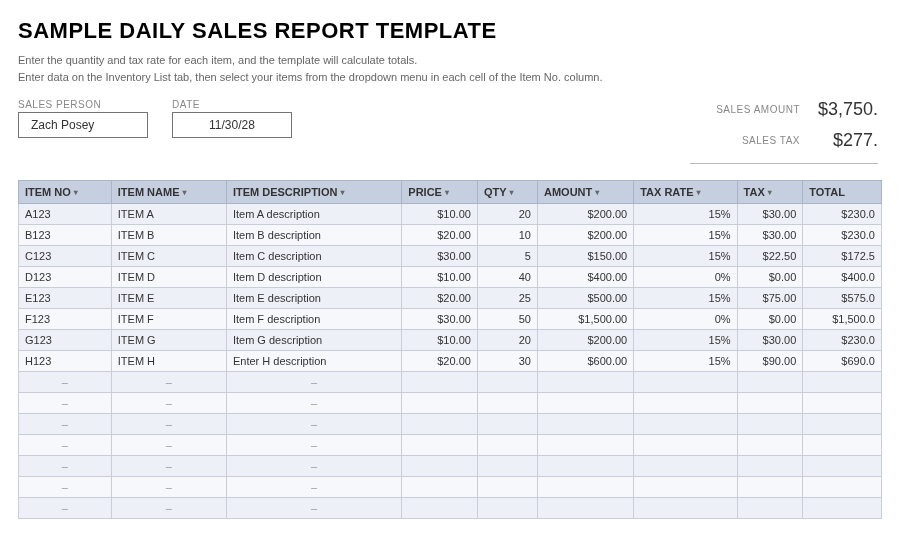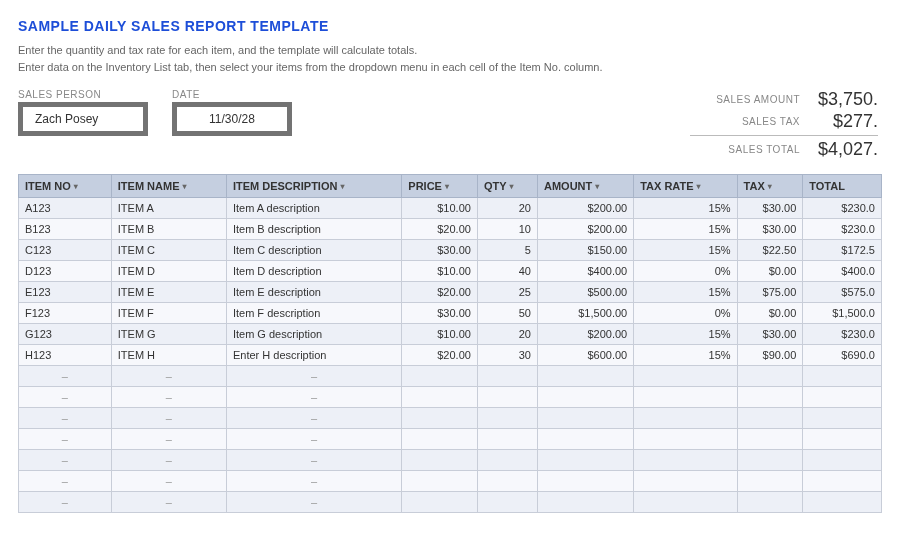--- a/index.html
+++ b/index.html
@@ -6,23 +6,23 @@
     body {
       font-family: Arial, sans-serif;
       font-size: 12px;
       background: #fff;
       color: #333;
       padding: 18px 18px 10px 18px;
       width: 900px;
       min-height: 550px;
     }
     .main-title {
-      font-size: 14px;
+      font-size: 22px;
       font-weight: bold;
-      color: #1d4ed8;
+      color: #000000;
       margin-bottom: 8px;
       letter-spacing: 0.5px;
     }
     .subtitle {
       font-size: 11px;
       color: #666;
       margin-bottom: 14px;
       line-height: 1.5;
     }
     .top-section {
@@ -40,36 +40,36 @@
       flex-direction: column;
       gap: 2px;
     }
     .info-label {
       font-size: 10px;
       color: #888;
       text-transform: uppercase;
       letter-spacing: 0.5px;
     }
     .info-value {
-      border: 5px solid #737373;
+      border: 1px solid #737373;
       background: #fff;
       padding: 5px 12px;
       font-size: 12px;
       min-width: 130px;
       color: #333;
     }
     .info-value.date-val {
       text-align: center;
       min-width: 120px;
     }
     .right-summary {
       display: flex;
       flex-direction: column;
       align-items: flex-end;
-      gap: 1px;
+      gap: 10px;
       margin-right: 4px;
     }
     .summary-row {
       display: flex;
       align-items: center;
       gap: 8px;
     }
     .summary-label {
       font-size: 10px;
       color: #888;
@@ -170,24 +170,20 @@
   <div class="right-summary">
     <div class="summary-row">
       <div class="summary-label">SALES AMOUNT</div>
       <div class="summary-value">$3,750.</div>
     </div>
     <div class="summary-row">
       <div class="summary-label">SALES TAX</div>
       <div class="summary-value">$277.</div>
     </div>
     <div style="border-top:1px solid #bbb; width:100%; margin:2px 0;"></div>
-    <div class="summary-row">
-      <div class="summary-label">SALES TOTAL</div>
-      <div class="summary-value">$4,027.</div>
-    </div>
   </div>
 </div>
 
 <div class="table-container">
   <table>
     <thead>
       <tr>
         <th>
             <div class="th-inner">ITEM NO <span class="sort-arrow">▾</span></div>
           </th>

